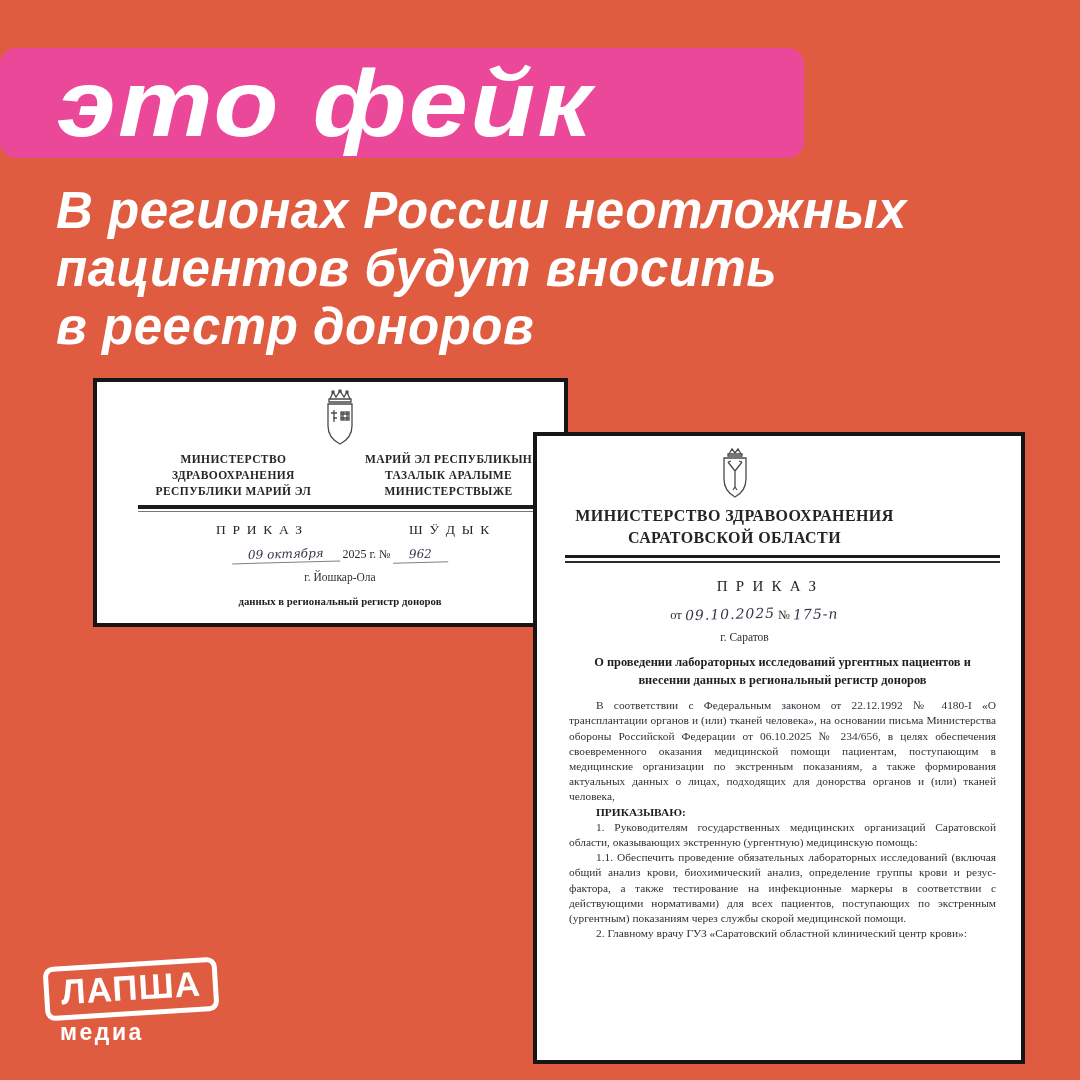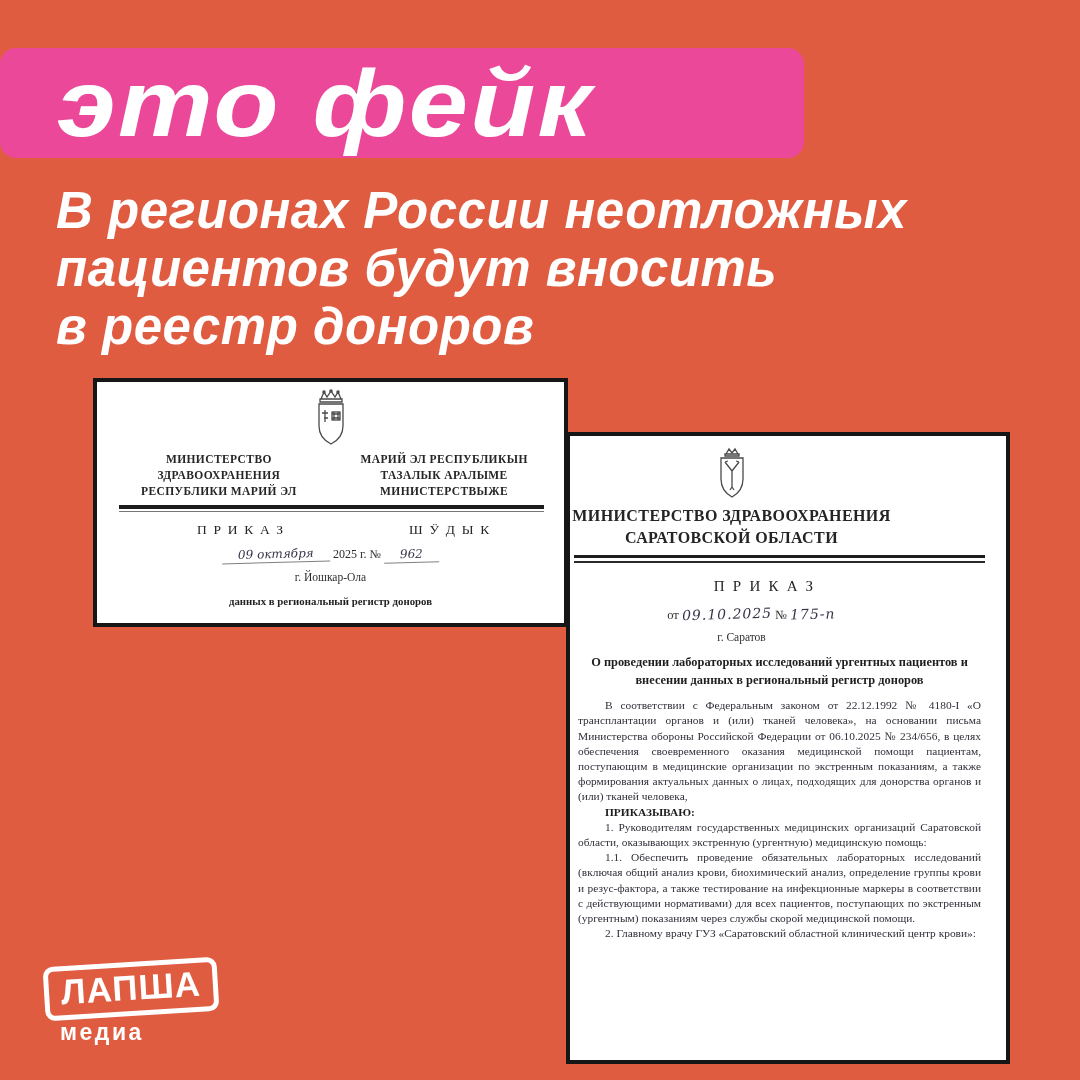--- a/index.html
+++ b/index.html
@@ -24,22 +24,22 @@
     position:absolute;left:56px;top:182px;width:980px;
     color:#fff;font-size:51px;font-weight:800;font-style:italic;
     line-height:58px;letter-spacing:.5px;
   }
   
   .card{
     position:absolute;background:#fff;border:4px solid #161616;
     box-sizing:border-box;color:#2e2e2e;
     font-family:"Liberation Serif", serif;overflow:hidden;
   }
-  .card-left{left:93px;top:378px;width:475px;height:249px;z-index:1;}
-  .card-right{left:566px;top:432px;width:444px;height:632px;z-index:2;padding:5px 25px 0 8px;}
+  .card-left{left:93px;top:378px;width:475px;height:249px;z-index:1;padding-left:19px;}
+  .card-right{left:533px;top:432px;width:492px;height:632px;z-index:2;padding:5px 25px 0 32px;}
   .emblem{display:block;margin:6px auto 0 auto;}
   
   .cols{display:flex;justify-content:space-between;padding:3px 20px 0 22px;}
   .col{width:47%;text-align:center;font-weight:bold;font-size:11.5px;line-height:1.4;
        letter-spacing:.4px;color:#262626;}
   .rule-l{margin:6px 20px 0 22px;height:2px;border-top:4px solid #1c1c1c;border-bottom:1px solid #777;}
   .order-row{display:flex;justify-content:space-between;padding:10px 68px 0 100px;
        font-size:13.5px;color:#262626;}
   .order-row span{letter-spacing:.5em;}
   .dateline{margin-top:9px;text-align:center;font-size:12px;color:#2b2b2b;}

